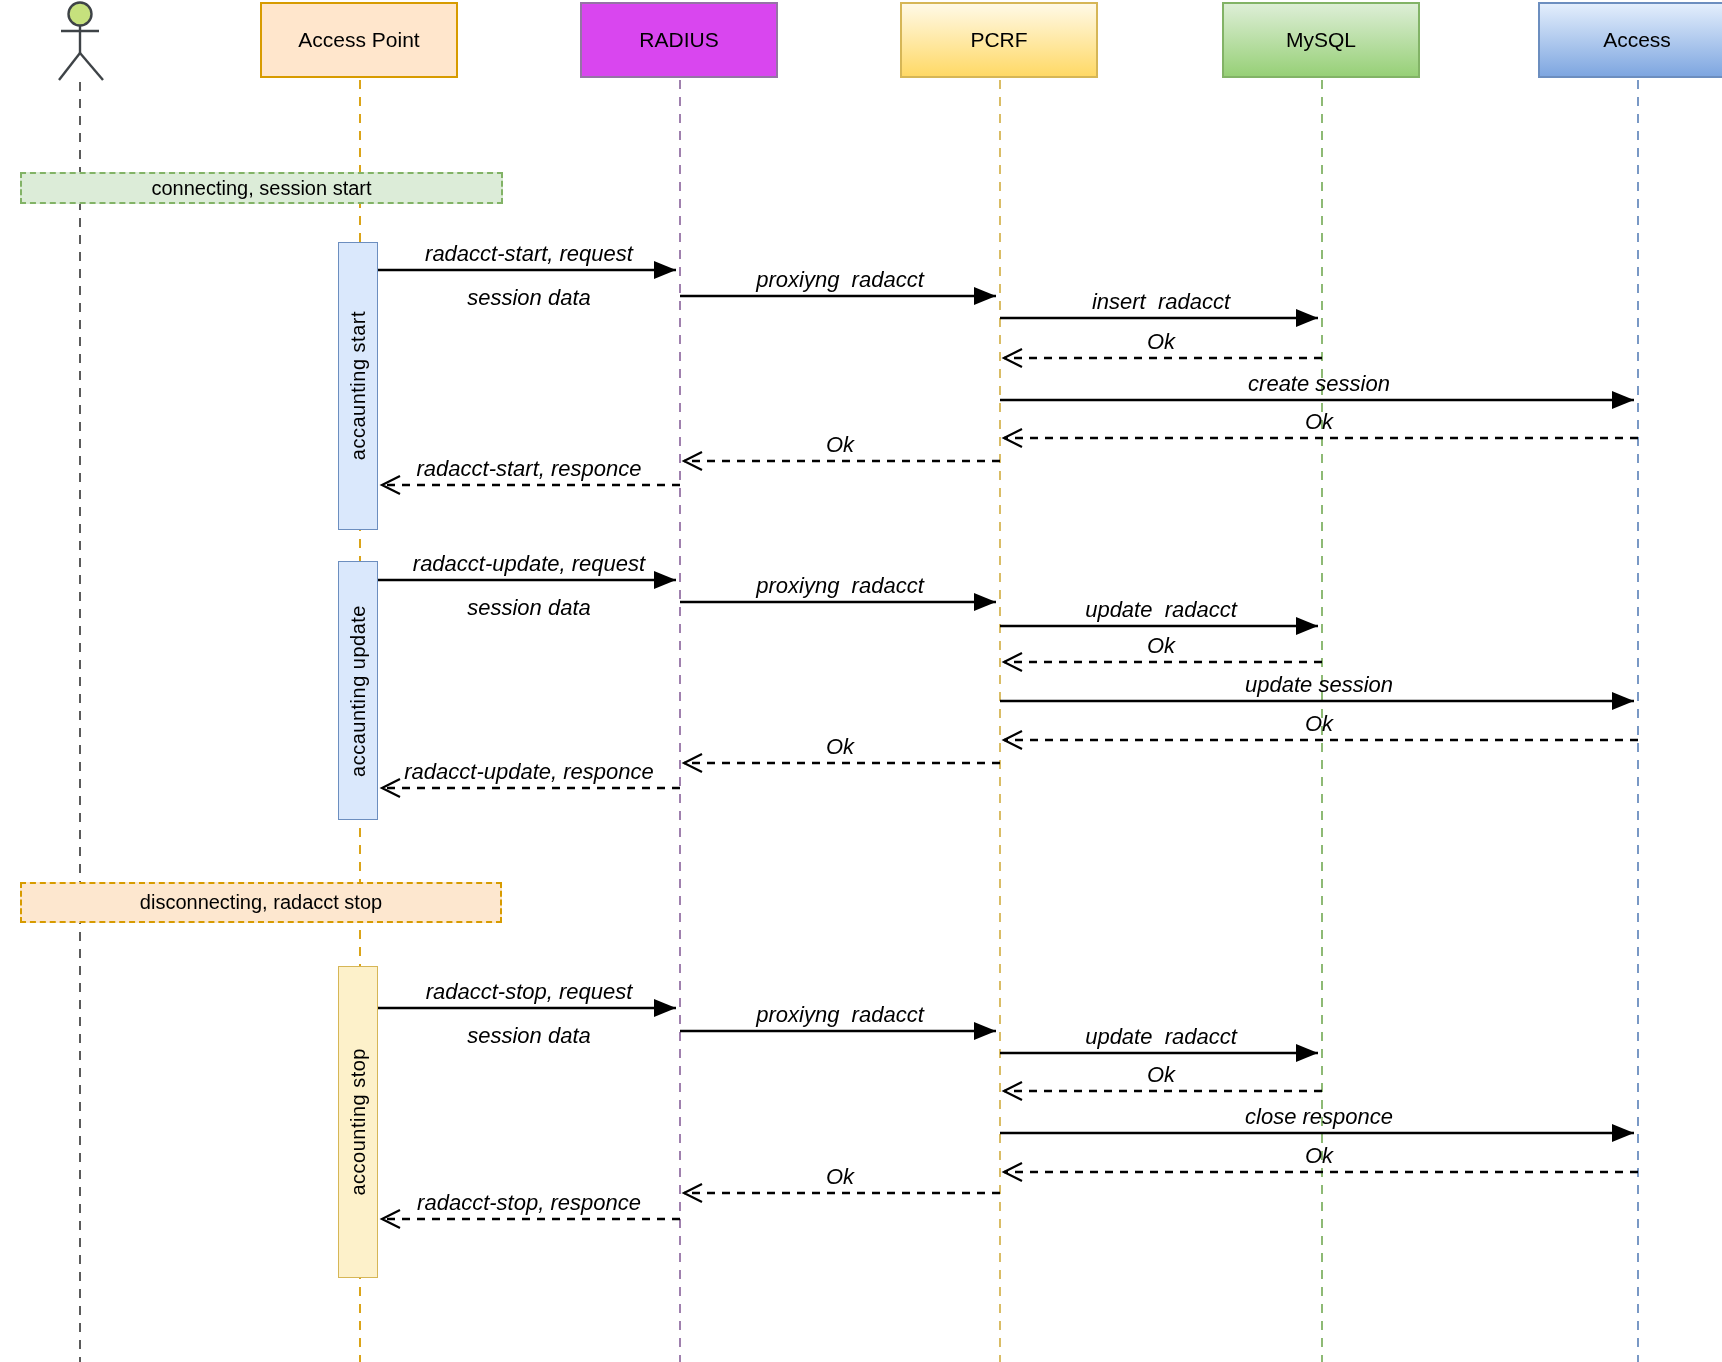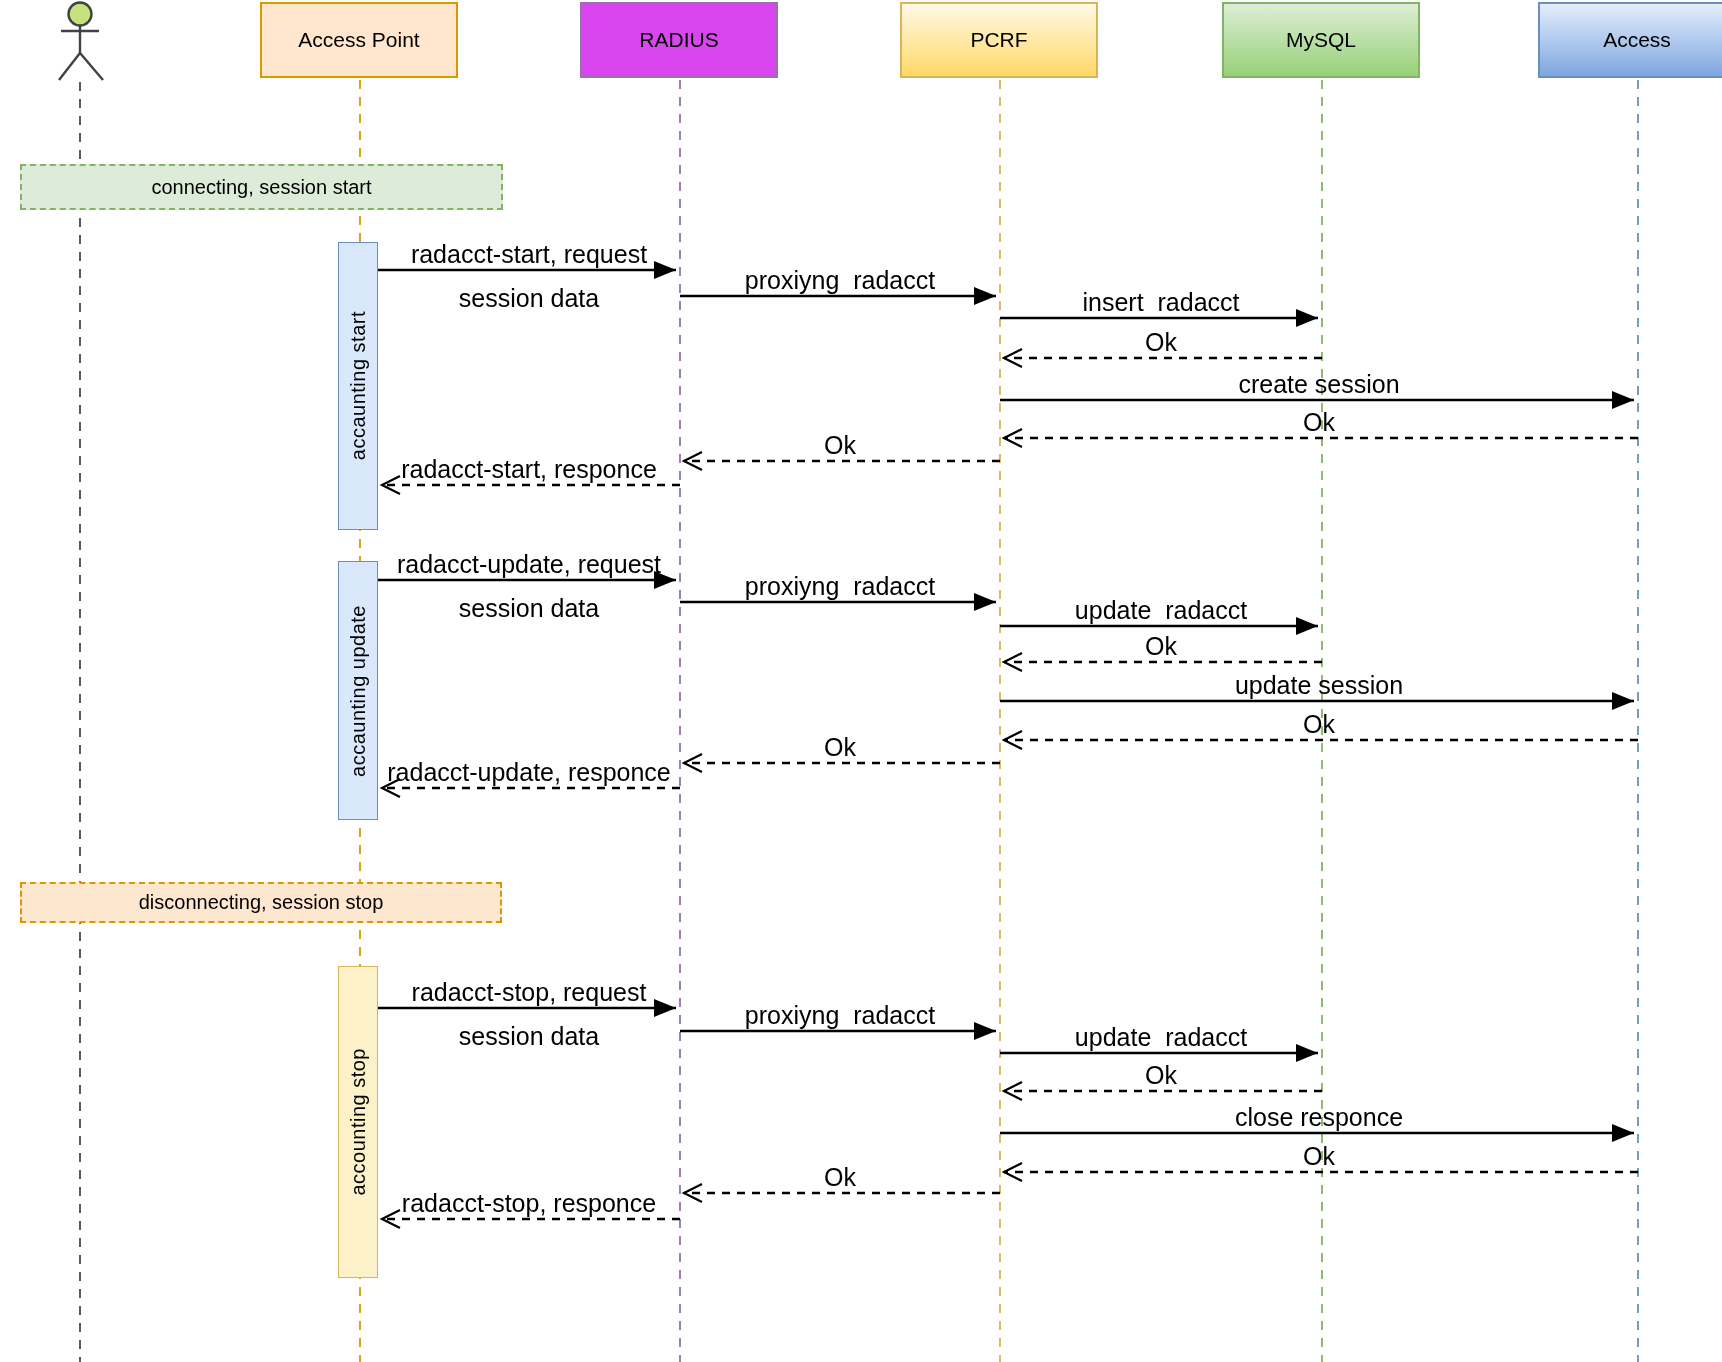--- a/index.html
+++ b/index.html
@@ -29,21 +29,21 @@
     border:1.8px solid; display:flex; align-items:center; justify-content:center;
   }
   .actbar.blue{background:#dae8fc;border-color:#6c8ebf;}
   .actbar.yellow{background:#fdf1ca;border-color:#d6b656;}
   .actbar span{
     writing-mode:vertical-rl; transform:rotate(180deg);
     font-size:20px; white-space:pre; letter-spacing:0.5px;
   }
   .msg-label{
     position:absolute; transform:translateX(-50%);
-    font-size:25px; line-height:22px; white-space:pre;
+    font-size:22px; line-height:22px; white-space:pre;font-style:italic;
   }
 </style>
 </head>
 <body>
 
 <div class="canvas">
 
   <svg class="layer" width="1722" height="1362">
     <line x1="60" y1="82" x2="60" y2="1362" stroke="#4a4a4a" stroke-width="1.8" stroke-dasharray="9,8"></line>
     <line x1="340" y1="80" x2="340" y2="1362" stroke="#d79b00" stroke-width="1.8" stroke-dasharray="9,8"></line>
@@ -69,25 +69,25 @@
   <div class="pbox grad-yellow" style="left:880px;">
       <span>PCRF</span>
     </div>
   <div class="pbox grad-green" style="left:1202px;">
       <span>MySQL</span>
     </div>
   <div class="pbox grad-blue" style="left:1518px;">
       <span>Access</span>
     </div>
 
-  <div class="frame green" style="left:0;top:164px;width:483px;height:46px;">
+  <div class="frame green" style="left:0;top:172px;width:483px;height:32px;">
       <span>connecting, session start</span>
     </div>
   <div class="frame orange" style="left:0;top:882px;width:482px;height:41px;">
-      <span>disconnecting, session stop</span>
+      <span>disconnecting, radacct stop</span>
     </div>
 
   <div class="actbar blue" style="top:242px;height:288px;">
       <span>accaunting start</span>
     </div>
   <div class="actbar blue" style="top:561px;height:259px;">
       <span>accaunting update</span>
     </div>
   <div class="actbar yellow" style="top:966px;height:312px;">
       <span>accounting stop</span>

